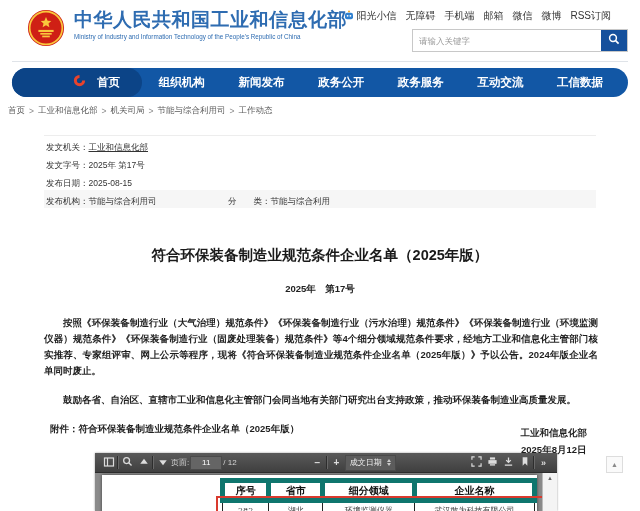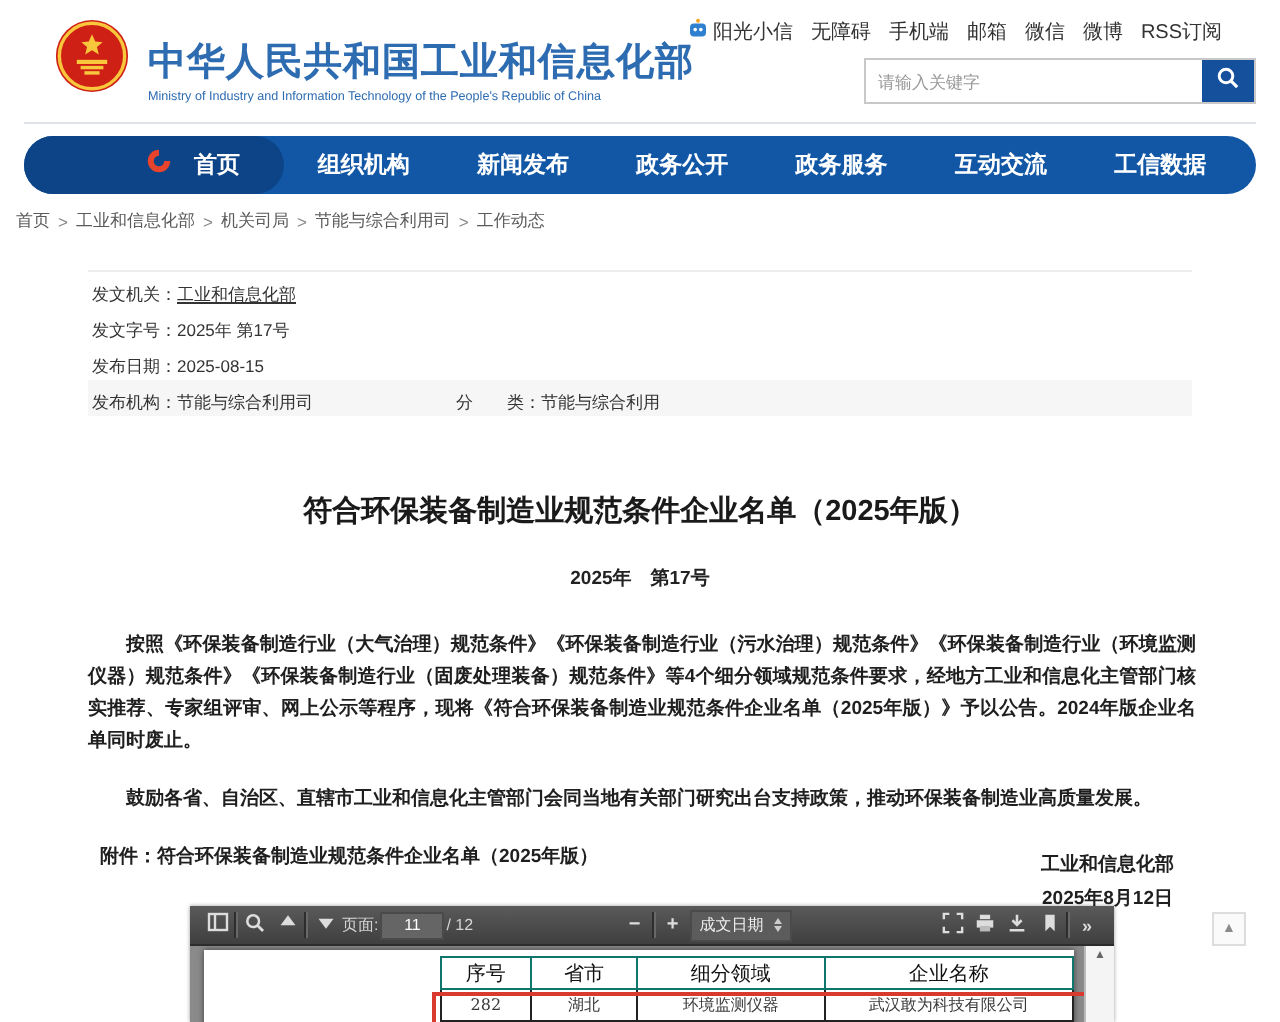--- a/index.html
+++ b/index.html
@@ -6,27 +6,27 @@
   .page{position:relative;width:640px;height:511px;background:#fff;overflow:hidden;
         font-family:"Liberation Sans","DejaVu Sans",sans-serif;}
   a{cursor:pointer}
 
   
   .quick-links{position:absolute;top:9px;right:29px;display:flex;align-items:center;gap:9px;
                font-size:10px;color:#333}
   .quick-links a{color:#333;text-decoration:none;display:flex;align-items:center;gap:2px}
 
   
-  .brand{position:absolute;left:27px;top:9px;display:flex;align-items:flex-end;gap:9px}
+  .brand{position:absolute;left:27px;top:9px;display:flex;align-items:flex-start;gap:9px}
   .emblem{width:38px;height:38px}
   .site-title{font-size:19px;font-weight:bold;color:#2e6cb1;letter-spacing:.5px;line-height:1.15}
   .site-sub{font-size:6.3px;color:#2e6cb1;margin-top:2px}
 
   
-  .search-box{position:absolute;top:29px;right:12px;width:196px;height:23px;display:flex;
+  .search-box{position:absolute;top:29px;right:12px;width:216px;height:23px;display:flex;
               border:1px solid #c8c8c8;box-sizing:border-box;background:#6d28d9}
   .search-input{flex:1;border:0;outline:none;padding:0 6px;font-size:8.5px;color:#333;min-width:0}
   .search-input::placeholder{color:#999}
   .search-btn{width:26px;background:#15509c;border:0;display:flex;align-items:center;justify-content:center;cursor:pointer}
 
   .header-divider{position:absolute;top:61px;left:12px;right:12px;border-top:1px solid #dfe3e8}
 
   
   .nav{position:absolute;top:68px;left:12px;right:12px;height:29px;background:#1257a5;
        border-radius:15px;display:flex;align-items:center;color:#fff}
@@ -89,21 +89,21 @@
 
   .pdf-body{position:relative;height:38px;overflow:hidden}
   .pdf-page{position:absolute;left:7px;right:20px;top:2px;bottom:-12px;background:#fff;
             box-shadow:0 0 3px rgba(0,0,0,.55)}
   .pdf-scroll{position:absolute;right:0;top:0;bottom:0;width:14px;background:#f4f4f4;
               border-left:1px solid #bbb;text-align:center}
   .scroll-up{display:block;font-size:6px;color:#666;line-height:10px;cursor:pointer}
 
   .pdf-table{border-collapse:collapse;margin:3px 0 0 118px;
              font-family:"DejaVu Serif","Liberation Serif",serif}
-  .pdf-table th{border:1px solid #0f766e;font-size:10px;font-weight:normal;height:15px;padding:0;color:#111}
+  .pdf-table th{border:5px solid #0f766e;font-size:10px;font-weight:bold;height:15px;padding:0;color:#111}
   .pdf-table td{border:1px solid #222;font-size:8px;height:15px;text-align:center;color:#3a3a3a;padding:0}
   .c1{width:45px}.c2{width:54px}.c3{width:96px}.c4{width:128px}
   .row-highlight{position:absolute;left:114px;top:21px;width:332px;height:16px;
                  border:2px solid #d93a2e;pointer-events:none}
 
   .back-top{position:absolute;right:17px;top:456px;width:15px;height:15px;background:#fafafa;
             border:1px solid #ddd;color:#8a8a8a;font-size:7px;display:flex;align-items:center;
             justify-content:center;cursor:pointer}
 </style>
 </head>

